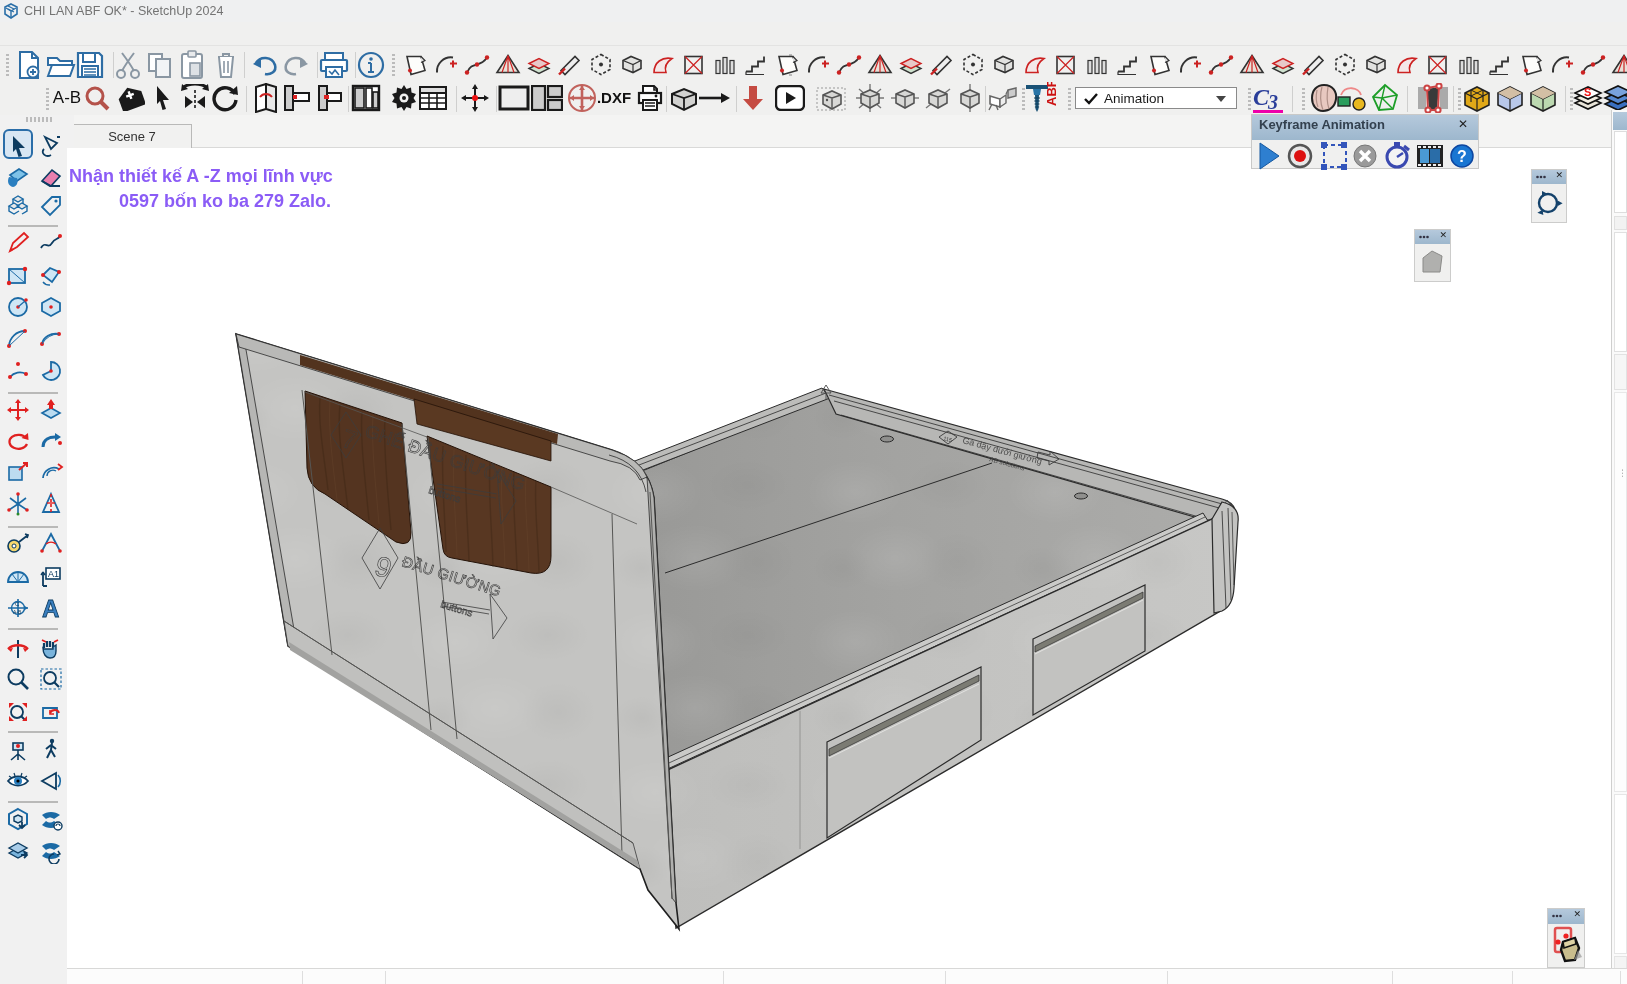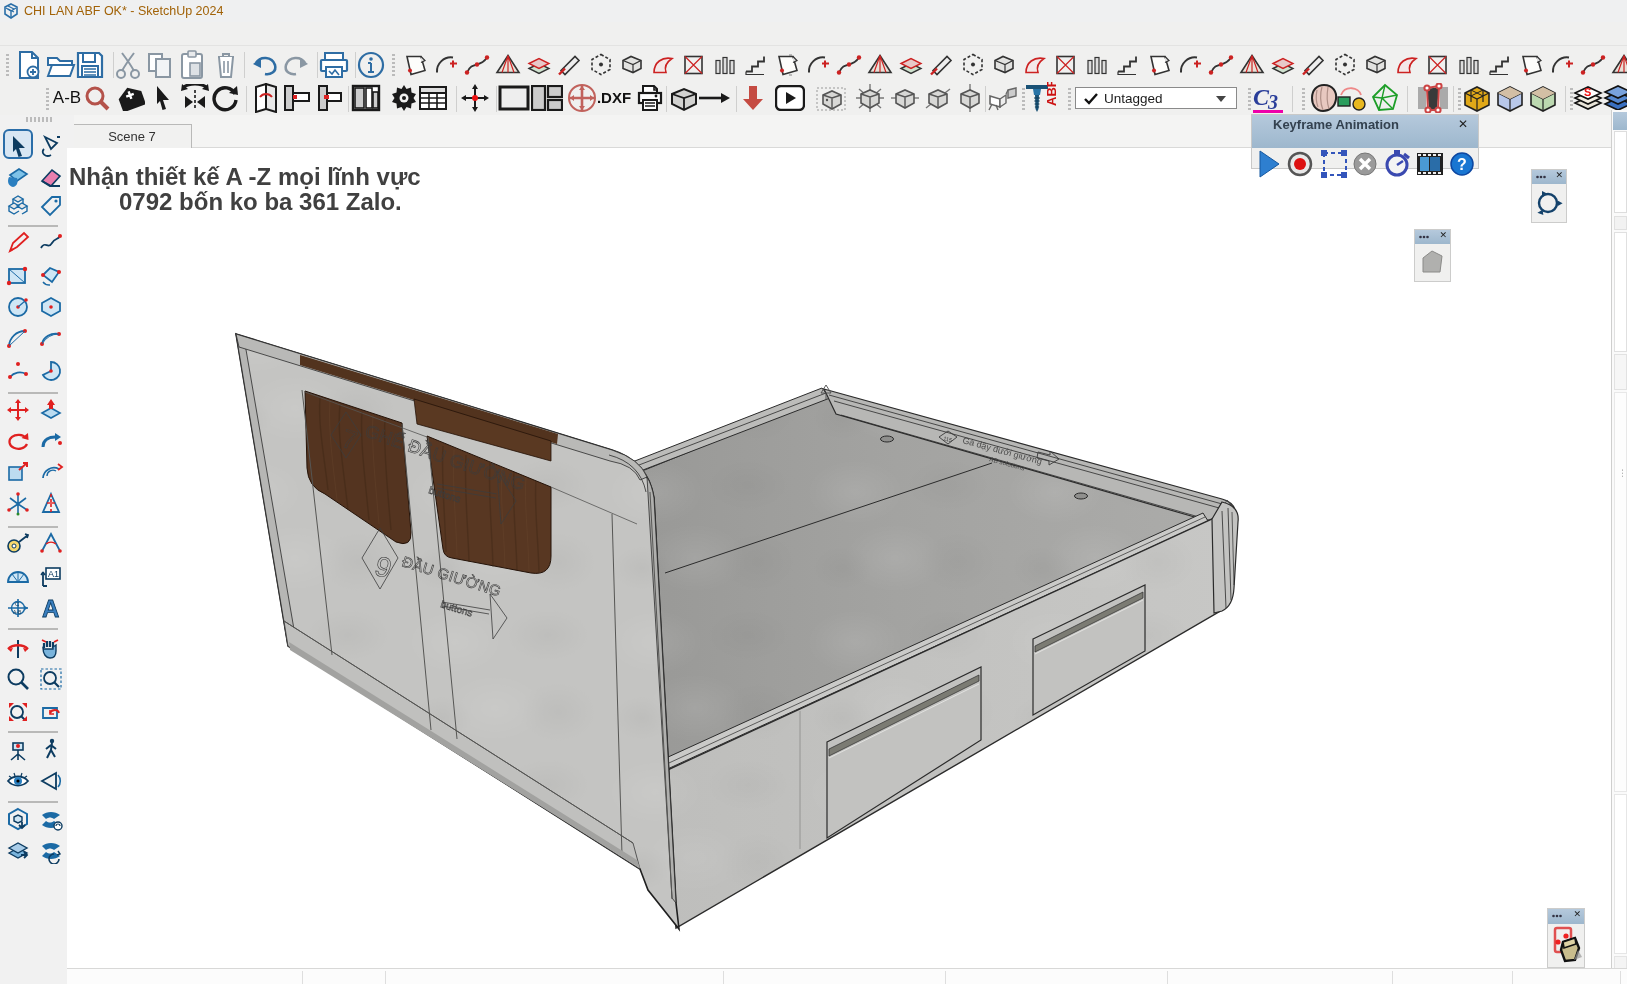--- a/index.html
+++ b/index.html
@@ -1,38 +1,38 @@
 <!DOCTYPE html>
 <html><head>
 <meta charset="utf-8">
 <style>
 * { margin:0; padding:0; box-sizing:border-box; }
 html,body { width:1627px; height:984px; overflow:hidden; font-family:"Liberation Sans", sans-serif; background:#fff; }
 #root { position:relative; width:1627px; height:984px; background:#f0f0ef; }
 #titlebar { position:absolute; left:0; top:0; width:1627px; height:22px; background:#eff0f1; }
-#title-text { position:absolute; left:24px; top:4px; font-size:12.5px; color:#a16207; }
+#title-text { position:absolute; left:24px; top:4px; font-size:12.5px; color:#737373; }
 #menubar { position:absolute; left:0; top:22px; width:1627px; height:23px; background:#f0f0ef; }
 .menu { position:absolute; top:3px; font-size:13.5px; color:#1a1a1a; }
 #tb1 { position:absolute; left:0; top:45px; width:1627px; height:37px; background:#f0f0ef; border-top:1px solid #e3e3e2; }
 #tb2 { position:absolute; left:0; top:82px; width:1627px; height:33px; background:#f0f0ef; }
 #tabrow { position:absolute; left:67px; top:115px; width:1544px; height:33px; background:#f4f4f3; border-bottom:1px solid #d9d9d8; }
 #scenetab { position:absolute; left:5px; top:9px; width:120px; height:24px; background:#f1f1f0; border:1px solid #b9b9b8; border-bottom:none; font-size:13px; color:#333; text-align:center; padding-top:4px; }
 #leftdock { position:absolute; left:0; top:115px; width:74px; height:853px; background:#f1f1f1; }
 #viewport { position:absolute; left:67px; top:148px; width:1544px; height:820px; background:#ffffff; }
 #modelsvg { position:absolute; left:0; top:0; z-index:2; }
-#redtext { position:absolute; left:69px; top:164px; z-index:3; color:#404040; font-weight:bold; font-size:24px; line-height:25px; white-space:nowrap; }
+#redtext { position:absolute; left:69px; top:164px; z-index:3; color:#8b5cf6; font-weight:bold; font-size:18px; line-height:25px; white-space:nowrap; }
 #redtext .l2 { margin-left:50px; }
 #tray { position:absolute; left:1611px; top:110px; width:16px; height:874px; background:#fafafa; border-left:1px solid #cfcfce; }
 #statusbar { position:absolute; left:67px; top:968px; width:1560px; height:16px; background:#fcfcfc; border-top:1px solid #d8d8d7; }
 #statusleft { position:absolute; left:0; top:968px; width:67px; height:16px; background:#f1f1f1; }
 .panel { position:absolute; background:#f0f0ef; border:1px solid #c9c9c8; z-index:5; }
 .ptitle { background:linear-gradient(#b5c9dc,#9db7cd); color:#33414f; font-weight:bold; font-size:13px; position:relative; }
 .ptitle .x { position:absolute; font-weight:normal; color:#222; }
 #kfpanel { left:1251px; top:114px; width:228px; height:55px; }
-#kfpanel .ptitle { height:33px; padding:2px 0 0 21px; }
+#kfpanel .ptitle { height:25px; padding:2px 0 0 7px; }
 #kfpanel .x { right:10px; top:2px; font-size:12px; }
 .mini { position:absolute; background:#f0f0ef; border:1px solid #cccccb; z-index:5; }
 .mini .mtitle { background:linear-gradient(#b5c9dc,#9db7cd); height:14px; position:relative; }
 .mini .dots { position:absolute; left:4px; top:5px; width:10px; height:4px; }
 .mini .mx { position:absolute; right:3px; top:0px; font-size:9px; color:#222; }
 .sep-v { position:absolute; width:1px; background:#dedede; }
 </style>
 </head>
 <body>
 <div id="root">
@@ -499,21 +499,21 @@
       <div style="position: absolute; left: 1022px; top: 6px; width: 3px; height: 22px; background: repeating-linear-gradient(rgb(187, 187, 187) 0px, rgb(187, 187, 187) 2px, transparent 2px, transparent 4px);"></div>
       <div style="position: absolute; left: 1068px; top: 6px; width: 3px; height: 22px; background: repeating-linear-gradient(rgb(187, 187, 187) 0px, rgb(187, 187, 187) 2px, transparent 2px, transparent 4px);"></div>
       <div style="position: absolute; left: 1248px; top: 6px; width: 3px; height: 22px; background: repeating-linear-gradient(rgb(187, 187, 187) 0px, rgb(187, 187, 187) 2px, transparent 2px, transparent 4px);"></div>
       <div style="position: absolute; left: 1302px; top: 6px; width: 3px; height: 22px; background: repeating-linear-gradient(rgb(187, 187, 187) 0px, rgb(187, 187, 187) 2px, transparent 2px, transparent 4px);"></div>
       <div style="position: absolute; left: 1458px; top: 6px; width: 3px; height: 22px; background: repeating-linear-gradient(rgb(187, 187, 187) 0px, rgb(187, 187, 187) 2px, transparent 2px, transparent 4px);"></div>
       <div style="position: absolute; left: 1570px; top: 6px; width: 3px; height: 22px; background: repeating-linear-gradient(rgb(187, 187, 187) 0px, rgb(187, 187, 187) 2px, transparent 2px, transparent 4px);"></div>
       <div style="position: absolute; left: 1075px; top: 5px; width: 162px; height: 22px; background: rgb(255, 255, 255); border: 1px solid rgb(138, 138, 138);">
         <svg width="14" height="12" style="position:absolute;left:8px;top:5px" viewBox="0 0 14 12">
           <path d="M1 6 L5 10 L13 1" fill="none" stroke="#111" stroke-width="2.4"></path>
         </svg>
-        <div style="position:absolute;left:28px;top:3px;font-size:13.5px;color:#1a1a1a;font-family:Liberation Sans">Untagged</div>
+        <div style="position:absolute;left:28px;top:3px;font-size:13.5px;color:#1a1a1a;font-family:Liberation Sans">Animation</div>
         <svg width="10" height="6" style="position:absolute;right:10px;top:8px" viewBox="0 0 10 6">
           <path d="M0 0 L5 6 L10 0 Z" fill="#444"></path>
         </svg>
       </div>
     </div>
   <div id="tabrow">
       <div id="scenetab">Scene 7</div>
     </div>
   <div id="leftdock">
       <div style="position: absolute; left: 3px; top: 14px; width: 30px; height: 30px; border: 2px solid rgb(42, 109, 168); border-radius: 6px; background: rgba(170, 210, 245, 0.35);"></div>
@@ -884,21 +884,21 @@
           <path d="M497,471 L516,501 L501,524 Z"></path>
         <polygon points="380,528 398,558 380,589 362,558"></polygon>
         <text x="0" y="0" transform="translate(373,574) rotate(17.3)" font-size="28" stroke-width="0.6" font-family="Liberation Sans">9</text>
         <text x="0" y="0" transform="translate(401,566) rotate(17.3)" font-size="15" letter-spacing="0.3" stroke-width="0.6" font-family="Liberation Sans">ĐẦU GIƯỜNG</text>
         <text x="0" y="0" transform="translate(440,607) rotate(17.3)" font-size="10" stroke-width="0.55" font-family="Liberation Sans">buttons</text>
         <path d="M442,602 L490,610 M442,606 L489,614"></path>
           <path d="M490,594 L507,618 L493,639 Z"></path>
       </g>
     </g>
   </svg>
-  <div id="redtext">Nhận thiết kế A -Z mọi lĩnh vực<br><span class="l2">0792 bốn ko ba 361 Zalo.</span></div>
+  <div id="redtext">Nhận thiết kế A -Z mọi lĩnh vực<br><span class="l2">0597 bốn ko ba 279 Zalo.</span></div>
 
   <div class="panel" id="kfpanel">
     <div class="ptitle">Keyframe Animation<span class="x">✕</span></div>
     <svg width="226" height="34" viewBox="0 0 226 34" style="display:block">
       <polygon points="8,3 8,29 27,16" fill="#2e7fd0" stroke="#1558a0" stroke-width="1"></polygon>
       <circle cx="48" cy="16" r="11" fill="#e8e8e8" stroke="#555" stroke-width="2.5"></circle>
       <circle cx="48" cy="16" r="6" fill="#dd1111"></circle>
       <g stroke="#3355bb" stroke-width="2" fill="none" stroke-dasharray="4 3">
         <rect x="72" y="5" width="22" height="22"></rect>
       </g>

